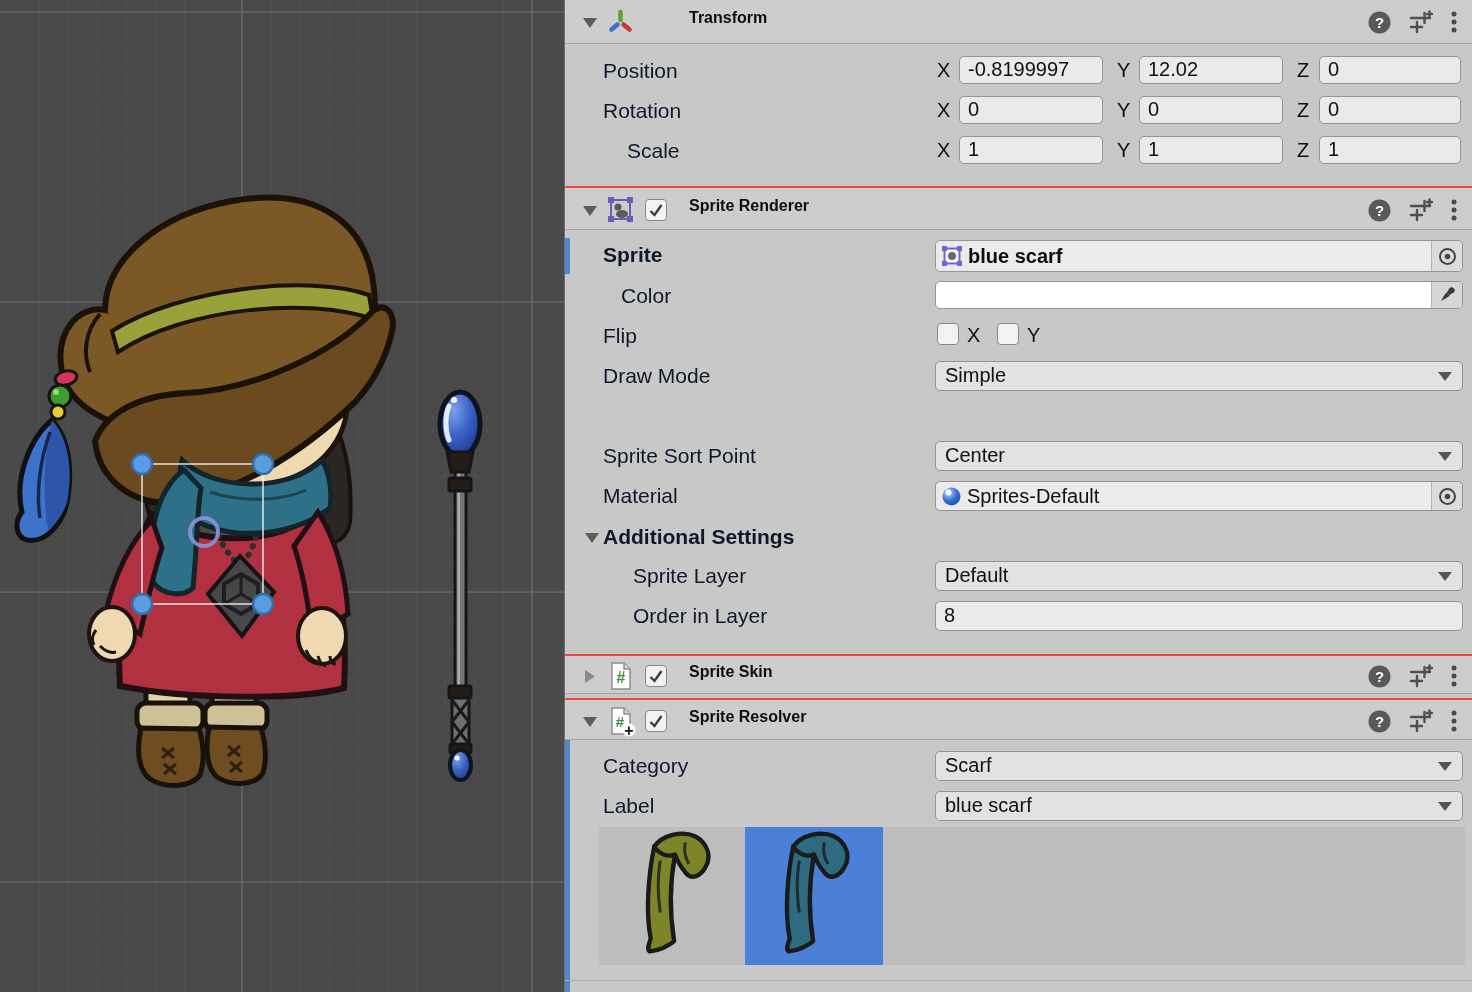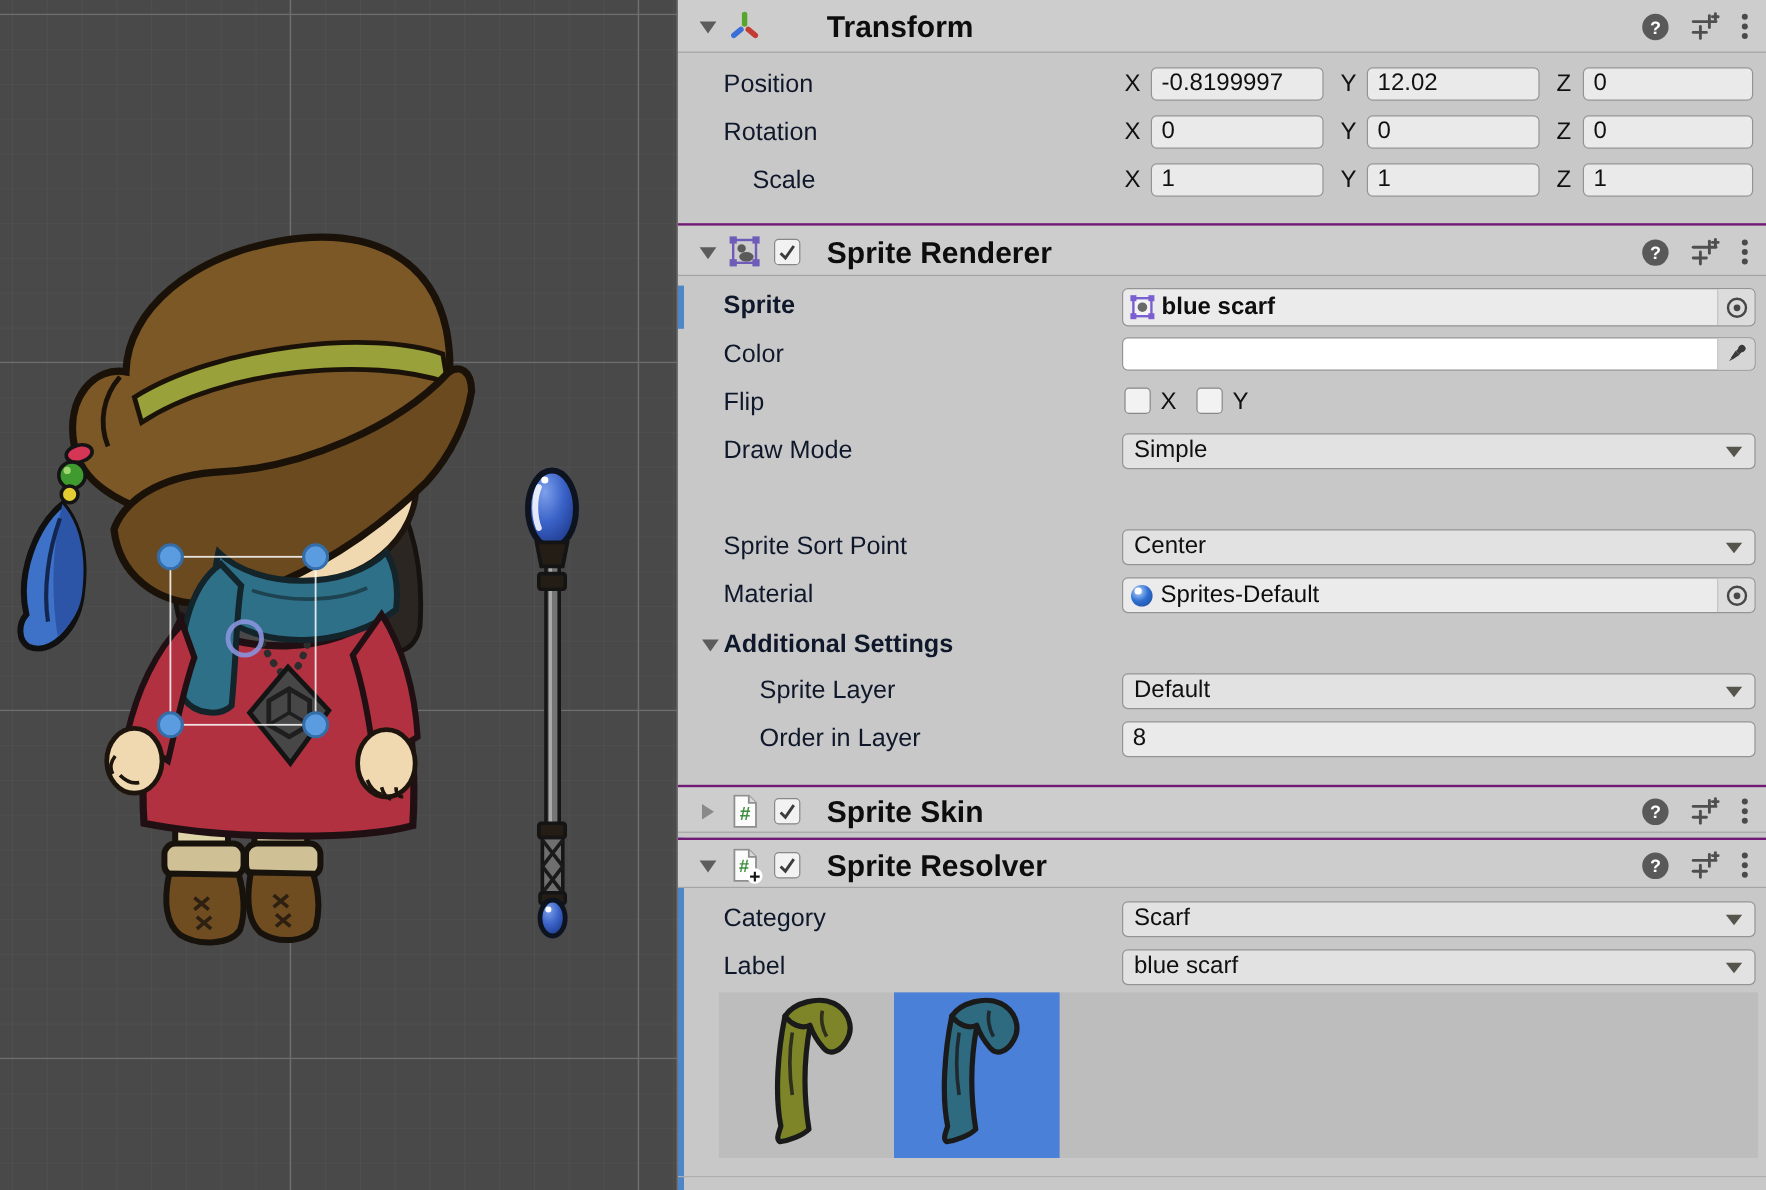--- a/index.html
+++ b/index.html
@@ -6,22 +6,22 @@
   #app{position:relative;width:1472px;height:992px;overflow:hidden;
        font-family:"Liberation Sans",sans-serif;-webkit-font-smoothing:antialiased;}
   .abs{position:absolute;}
   
   #scene{position:absolute;left:0;top:0;width:564px;height:992px;}
   
   #inspector{position:absolute;left:564px;top:0;width:908px;height:992px;
              background:#c8c8c8;border-left:1px solid #6f6f6f;box-sizing:border-box;}
   .hdr{position:absolute;left:0;width:100%;background:#cdcdcd;
        border-bottom:1px solid #a4a4a4;box-sizing:border-box;}
-  .hdr.topline{border-top:2px solid #701a75;text-decoration:underline;}
-  .hdr-title{position:absolute;left:124px;font-weight:bold;font-size:25px;color:#0d0d0d;white-space:nowrap;}
+  .hdr.topline{border-top:2px solid #ef4444;text-decoration:underline;}
+  .hdr-title{position:absolute;left:124px;font-weight:bold;font-size:16px;color:#0d0d0d;white-space:nowrap;}
   .hdr-icons{position:absolute;right:14px;display:flex;align-items:center;gap:17px;}
   .lbl{position:absolute;font-size:21px;line-height:30px;color:#0f172a;white-space:nowrap;}
   .bold{font-weight:bold;}
   .trow{position:absolute;left:0;width:100%;height:28px;}
   .axis{position:absolute;font-size:20px;line-height:28px;color:#111;}
   .vfield{position:absolute;height:28px;background:#eaeaea;border:1px solid #949494;border-radius:5px;
           box-sizing:border-box;font-size:20px;line-height:25px;color:#101010;padding-left:8px;overflow:hidden;white-space:nowrap;}
   .ddown{position:absolute;left:370px;width:528px;height:30px;background:#e2e2e2;border:1px solid #949494;
          border-radius:5px;box-sizing:border-box;font-size:20px;line-height:27px;color:#101010;padding-left:9px;}
   .ddown svg{position:absolute;right:10px;top:10px;}
@@ -290,21 +290,21 @@
         <div class="picker">
           <svg width="21" height="21">
               <circle cx="10.5" cy="10.5" r="7.5" fill="none" stroke="#474747" stroke-width="2"></circle>
               <circle cx="10.5" cy="10.5" r="2.8" fill="#474747"></circle>
             </svg>
         </div>
       </div>
     </div>
 
     <div class="trow" style="top:281px;height:28px;">
-      <span class="lbl" style="left:38px;">Color</span>
+      <span class="lbl" style="left:56px;">Color</span>
       <div class="abs" style="left:370px;width:528px;height:28px;border:1px solid #949494;border-radius:5px;box-sizing:border-box;background:#ffffff;">
         <div class="abs" style="right:0;top:0;bottom:0;width:30px;background:#d6d6d6;border-left:1px solid #b3b3b3;border-radius:0 4px 4px 0;display:flex;align-items:center;justify-content:center;">
           <svg width="20" height="20">
               <g transform="rotate(45 10 10)" fill="#3a3a3a">
                 <circle cx="10" cy="3.5" r="3"></circle>
                 <rect x="8" y="5" width="4" height="3.5"></rect>
                 <path d="M7.6,8.5 L12.4,8.5 L11,15.5 L9,15.5 Z"></path>
                 <path d="M9.2,15.5 L10.8,15.5 L10,18.5 Z"></path>
               </g>
             </svg>

